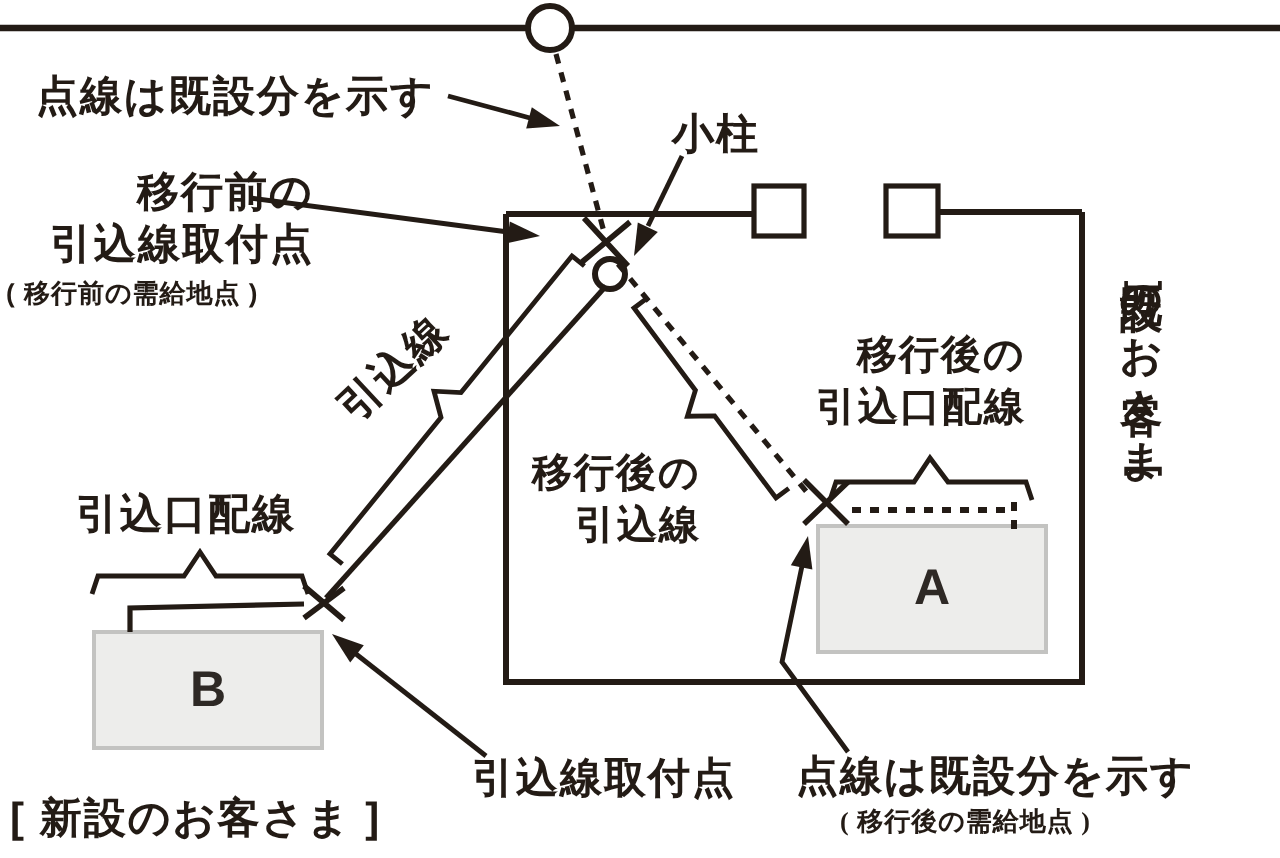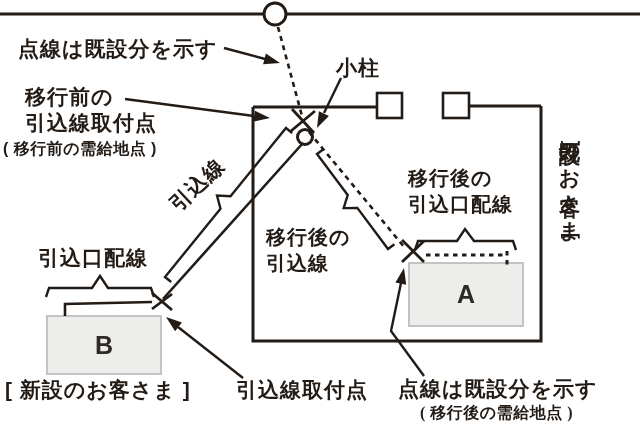--- a/index.html
+++ b/index.html
@@ -11,22 +11,22 @@
   #stage{
     position:relative;width:640px;height:429px;background:#fff;overflow:hidden;
     font-family:"Liberation Sans","DejaVu Sans",sans-serif;color:var(--ink);
   }
   #stage svg{position:absolute;left:0;top:0;z-index:2;}
   .lbl{
     position:absolute;z-index:3;white-space:nowrap;font-weight:600;
     color:var(--ink);line-height:1.22;
   }
   .fs-big{font-size:21px;letter-spacing:1px;}
-  .fs-sub{font-size:16px;letter-spacing:0.5px;}
-  .two-line span{display:block;}
+  .fs-sub{font-size:13px;letter-spacing:0.5px;}
+  .two-line span{display:block;text-align:right;}
   .rot{transform:rotate(-43deg);transform-origin:50% 50%;}
   .vert{
     writing-mode:vertical-rl;text-orientation:mixed;
     font-size:21px;letter-spacing:1px;
   }
   .cust-box{
     position:absolute;z-index:1;background:var(--box-fill);
     border:2px solid var(--box-border);
     display:flex;align-items:center;justify-content:center;
     font-size:25px;font-weight:600;color:#2e2925;
@@ -113,21 +113,21 @@
     <span>引込線</span>
   </div>
 
   <div class="lbl two-line" style="left:408px;top:166px;font-size:20px;letter-spacing:1px;line-height:1.28;">
     <span>移行後の</span>
     <span>引込口配線</span>
   </div>
 
   <div class="lbl fs-big" style="left:38px;top:245px;">引込口配線</div>
 
-  <div class="lbl fs-big" style="left:5px;top:377px;">[ 新設のお客さま ]</div>
+  <div class="lbl fs-big" style="left:5px;top:397px;">[ 新設のお客さま ]</div>
 
   <div class="lbl fs-big" style="left:236px;top:377px;">引込線取付点</div>
 
   <div class="lbl fs-big" style="left:398px;top:376px;">点線は既設分を示す</div>
   <div class="lbl fs-sub" style="left:420px;top:403px;font-family:Liberation Serif, serif;">( 移行後の需給地点 )</div>
 
   <div class="lbl vert" style="left:557px;top:126px;height:200px;">［既設のお客さま］</div>
 
 </div>
 

